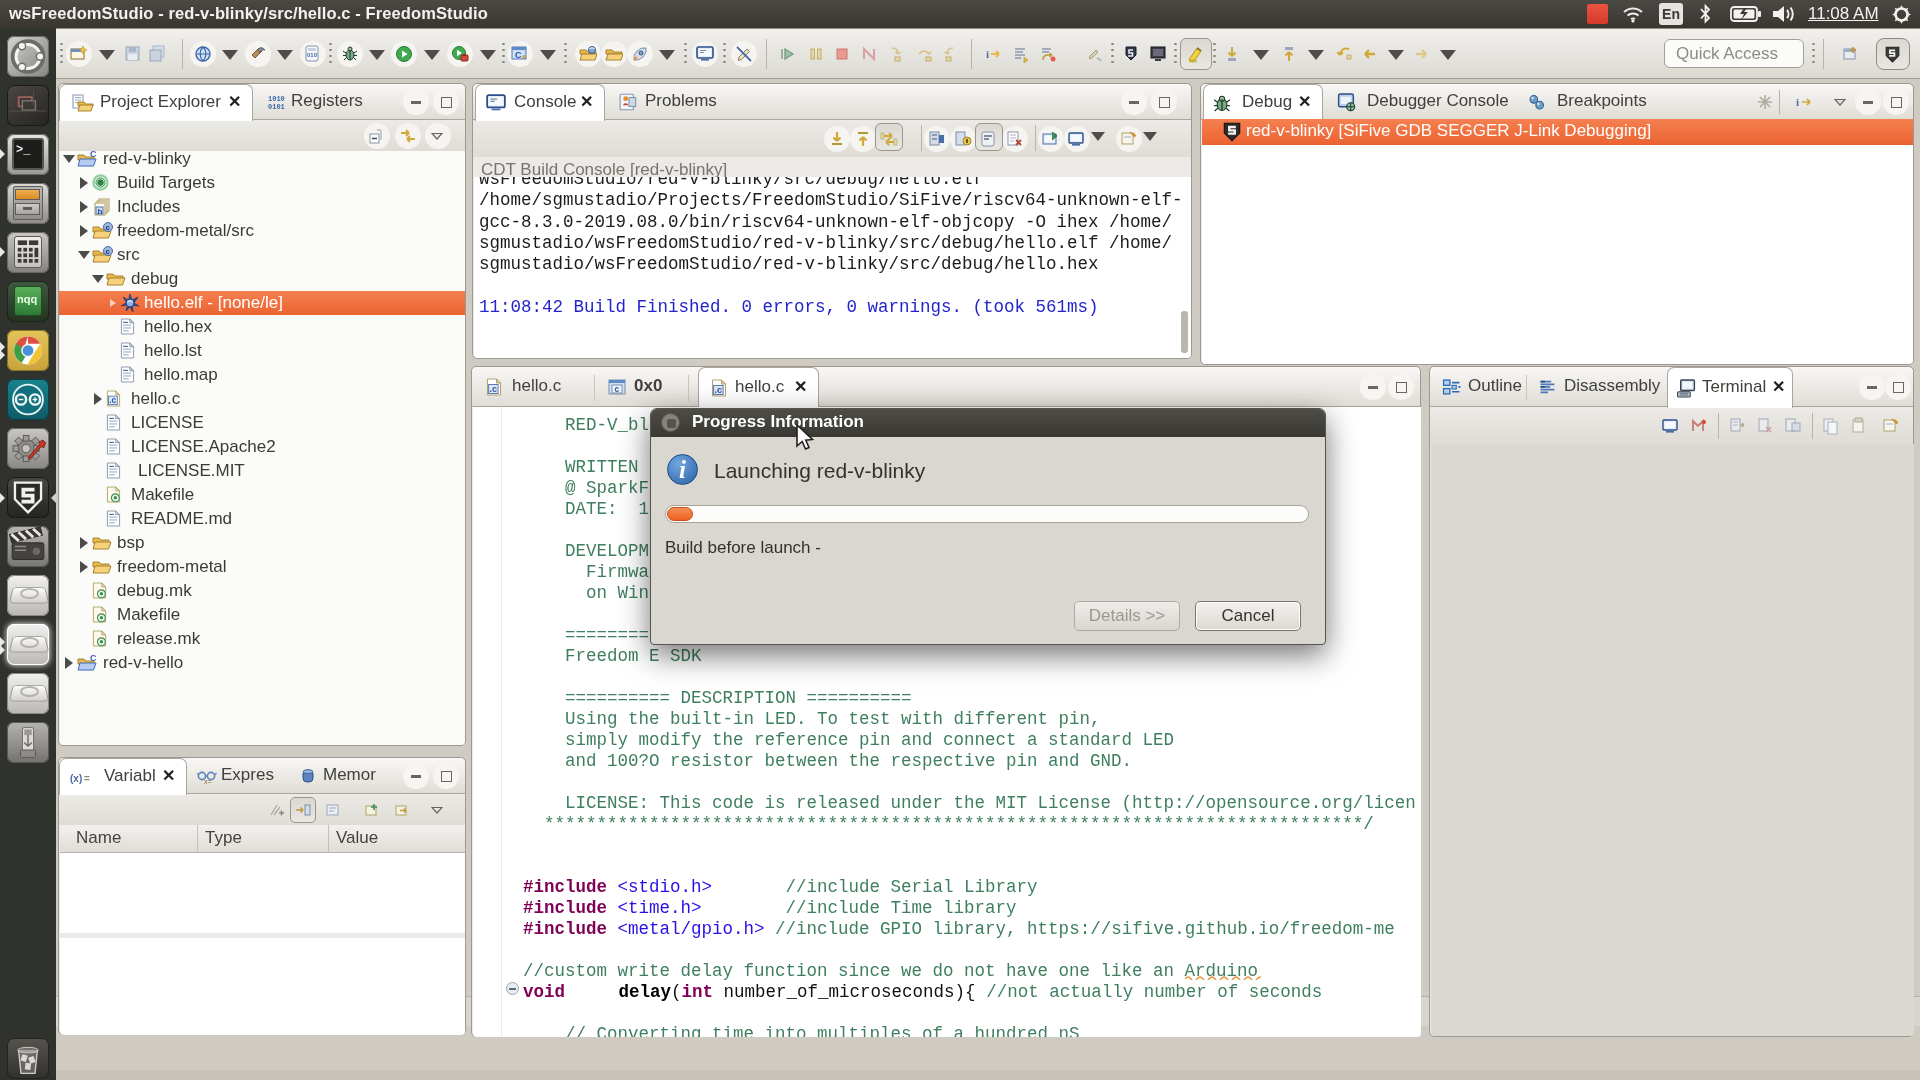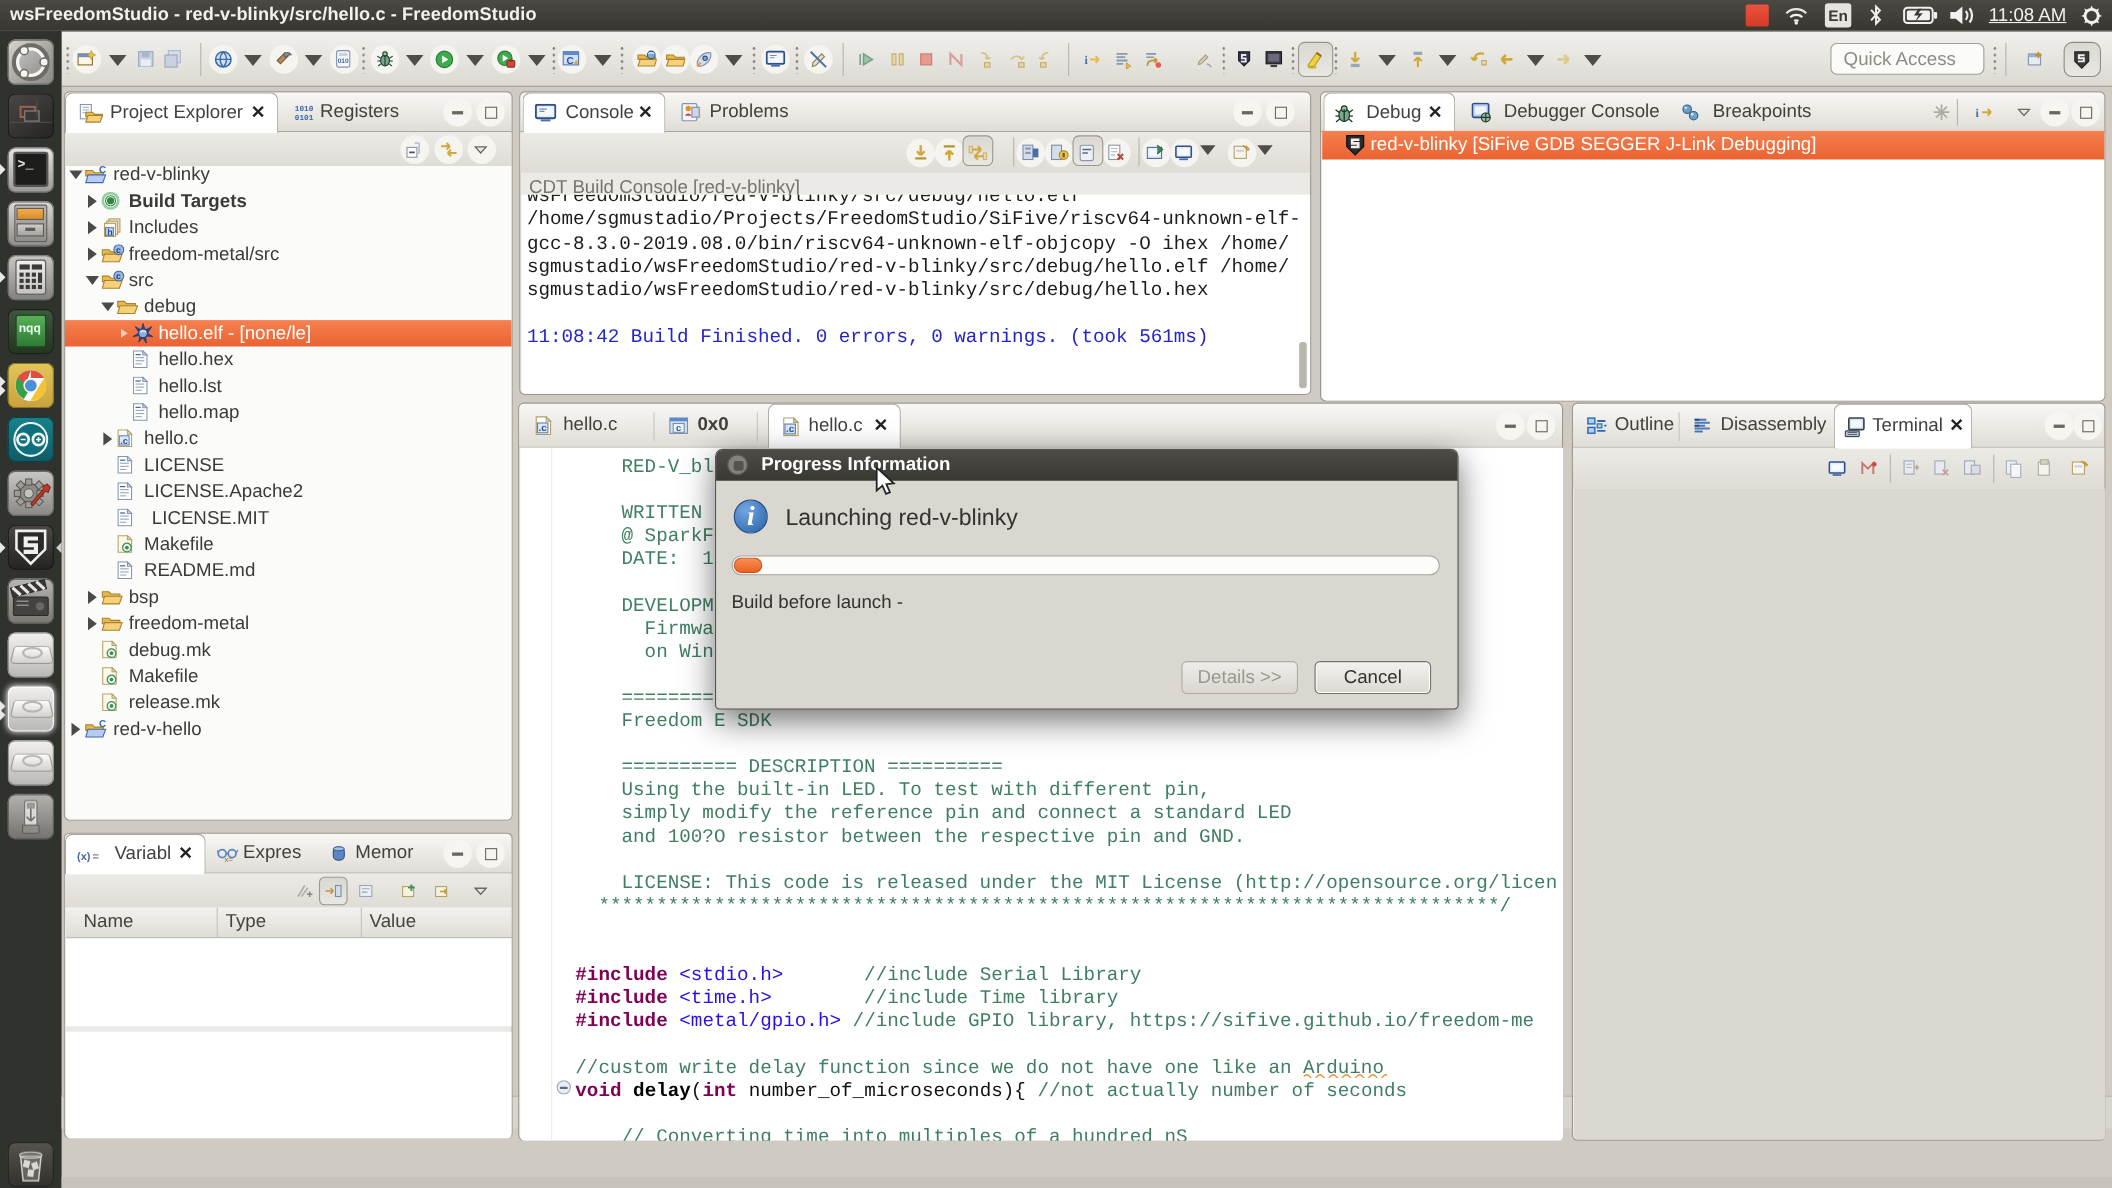--- a/index.html
+++ b/index.html
@@ -41,21 +41,21 @@
 .orange-row { background:linear-gradient(#f58050,#eb6231); color:#fff; }
 
 .mono { font-family:"Liberation Mono", monospace; font-size:17.5px; line-height:21px; white-space:pre; }
 
 #statusbar { left:56px; top:996px; width:1864px; height:30px; background:#d8d5ce; border-top:1px solid #b3afa7; font-size:17px; color:#46453f; }
 #understatus { left:56px; top:1070px; width:1864px; height:10px; background:#c7c3bb; }
 svg { position:absolute; }
 .cm { color:#3f7f5f; }
 .kw { color:#7f0055; font-weight:bold; }
 .hd { color:#2a10e8; }
-.mono b { font-weight:bold; color:#000; }
+.mono b { font-weight:bold; color:#000;margin-left:43px; }
 </style></head>
 <body>
 <svg width="0" height="0" style="position:absolute">
     <defs>
 <symbol id="i-folder" viewBox="0 0 20 16">
   <path d="M1 3 h6 l2 2 h8 v3 h-16 z" fill="#e8b84c" stroke="#a8822e" stroke-width="1"></path>
   <path d="M1 14 L3 7 h16 l-2.5 7 z" fill="#f7d07a" stroke="#a8822e" stroke-width="1"></path>
 </symbol>
 <symbol id="i-folderc" viewBox="0 0 22 18">
   <path d="M1 5 h6 l2 2 h8 v3 h-16 z" fill="#e8b84c" stroke="#a8822e" stroke-width="1"></path>
@@ -633,21 +633,21 @@
   </div>
   <div class="white" style="left:1px;top:67px;width:405px;height:594px;border-radius:0 0 4px 4px;background:#fbfbfa;"></div>
   <div id="tree">
 <div class="trow" style="top:63px;">
         <span class="arr-d" style="left:4px;top:8px;"></span>
         <svg style="left:18px;top:3px;" width="22" height="18">
           <use href="#i-folderc"></use>
         </svg>
         <span style="position:absolute;left:44px;top:2px;">red-v-blinky</span>
       </div>
-<div class="trow" style="top:87px;font-weight:bold;">
+<div class="trow" style="top:87px;">
         <span class="arr-r" style="left:21px;top:6px;"></span>
         <svg style="left:33px;top:3px;" width="17" height="17">
           <use href="#i-target"></use>
         </svg>
         <span style="position:absolute;left:58px;top:2px;">Build Targets</span>
       </div>
 <div class="trow" style="top:111px;">
         <span class="arr-r" style="left:21px;top:6px;"></span>
         <svg style="left:33px;top:3px;" width="20" height="18">
           <use href="#i-includes"></use>

